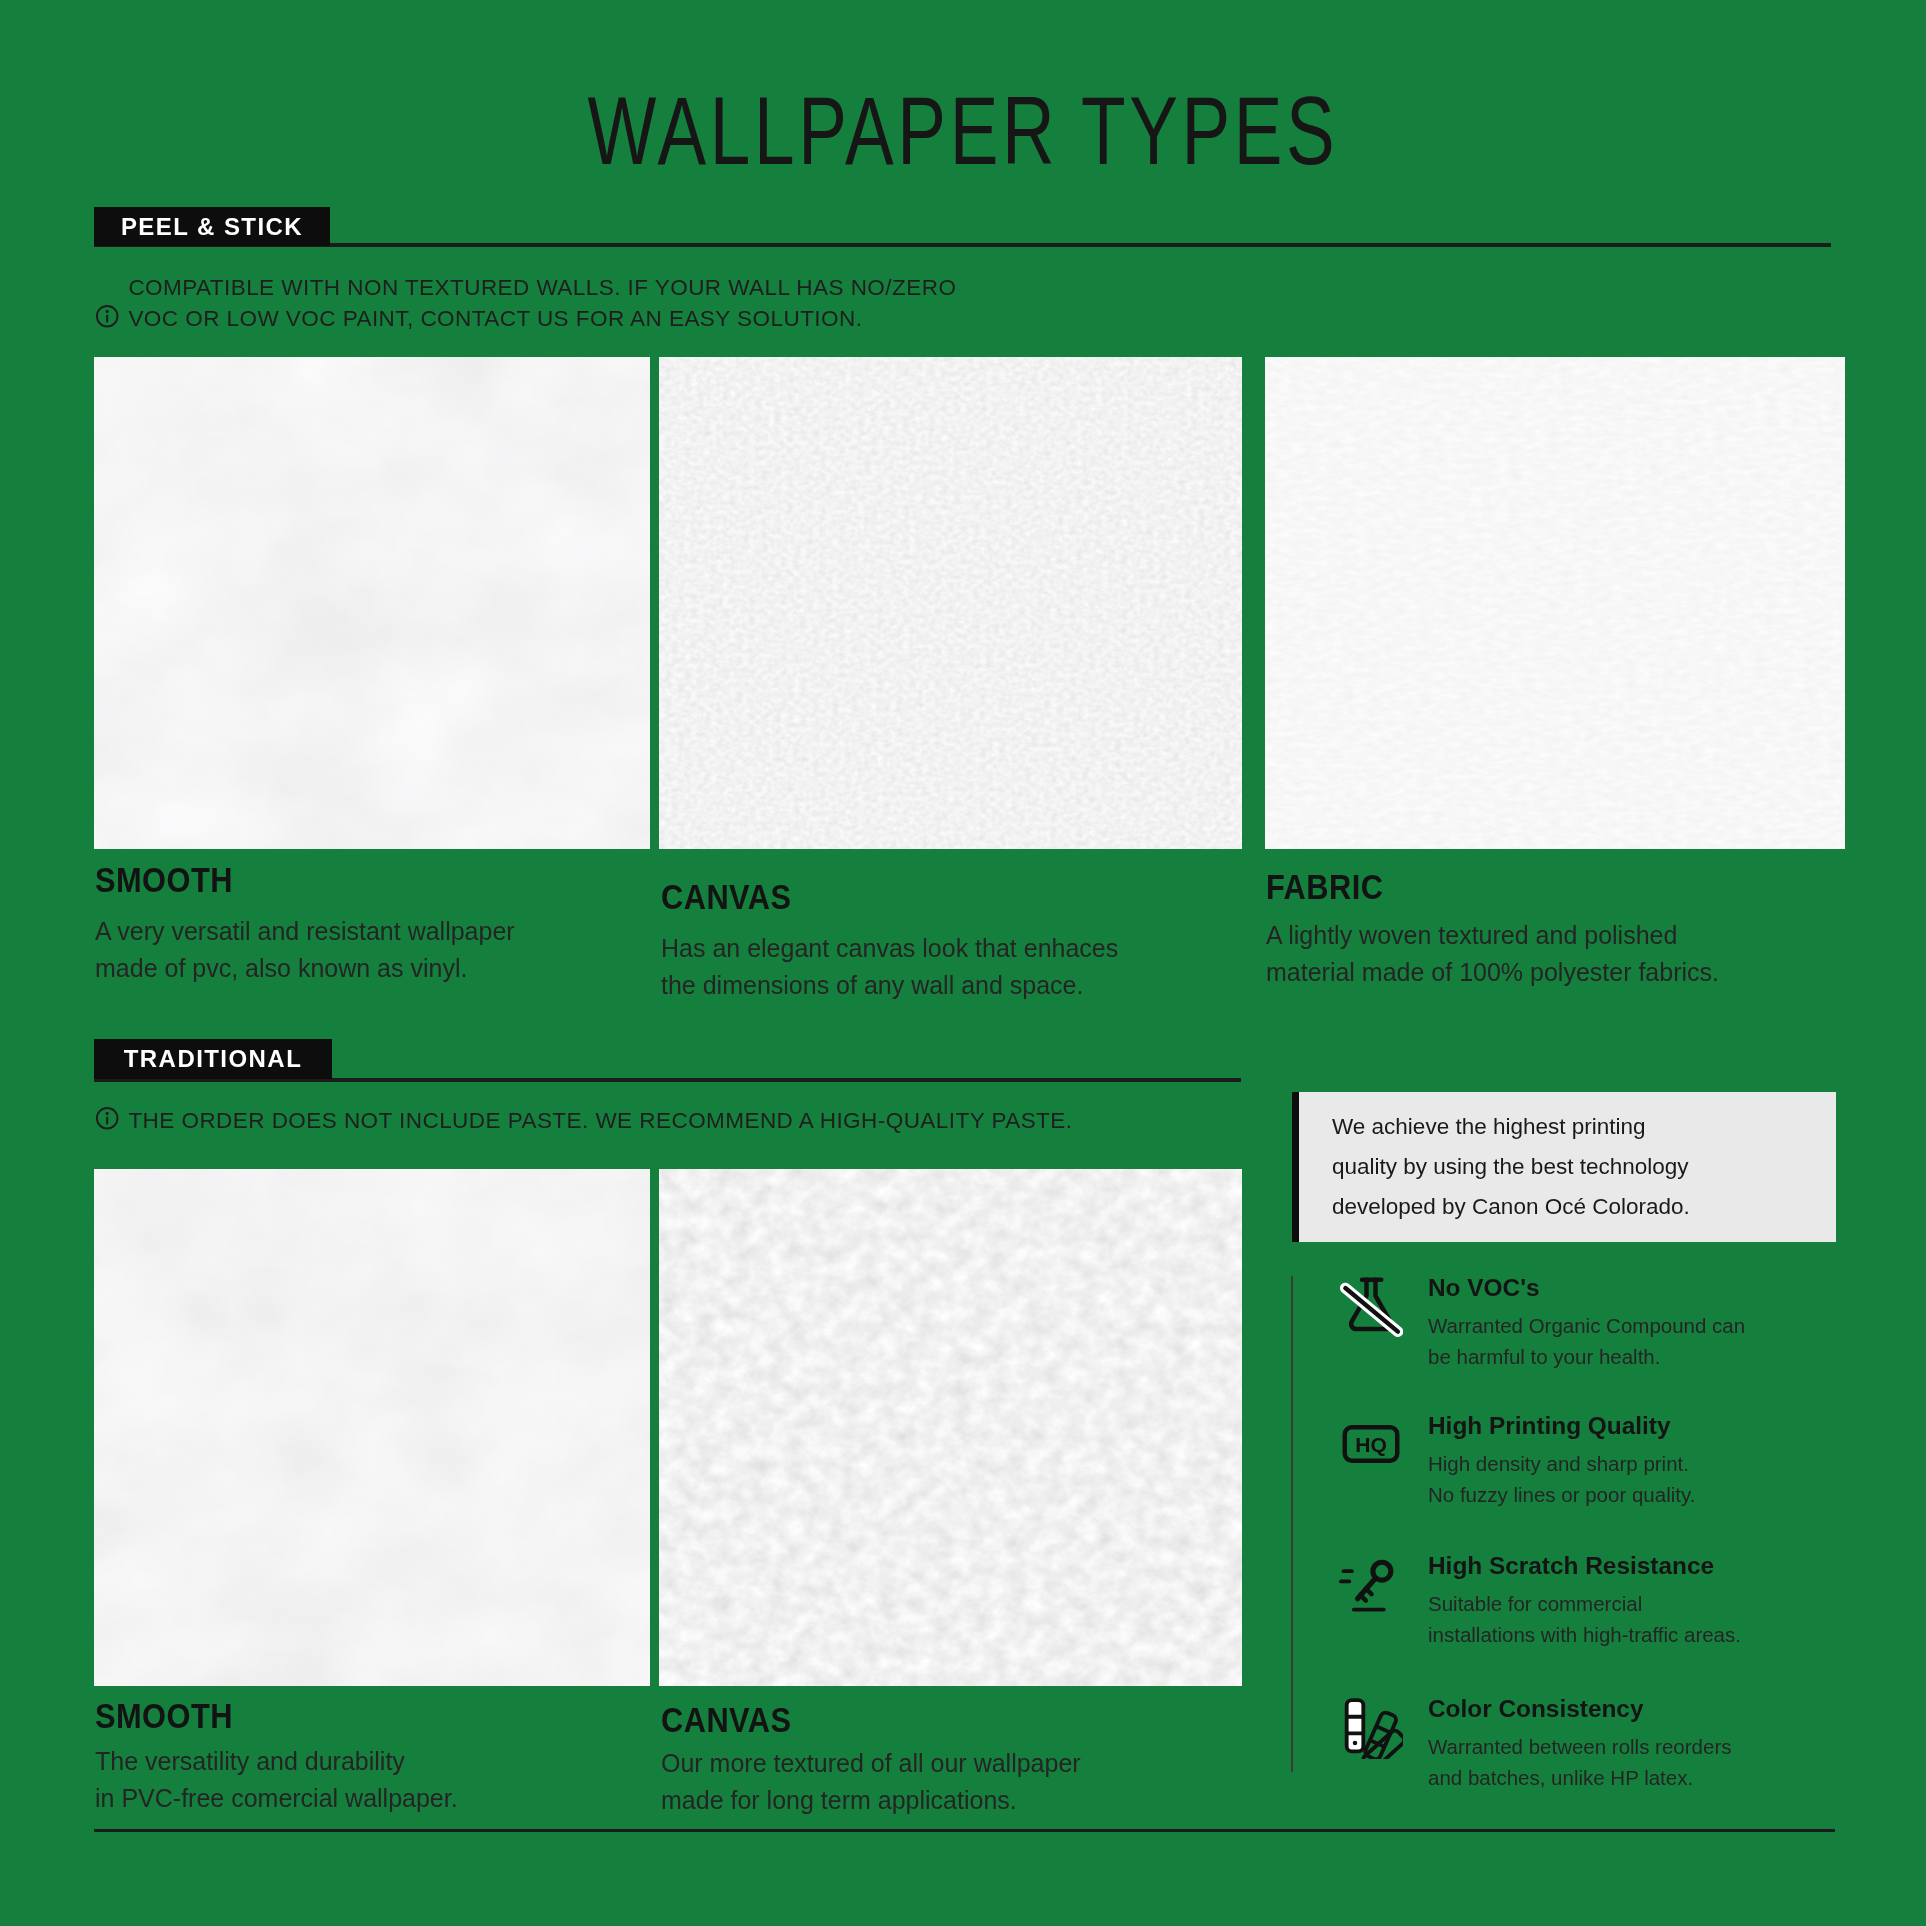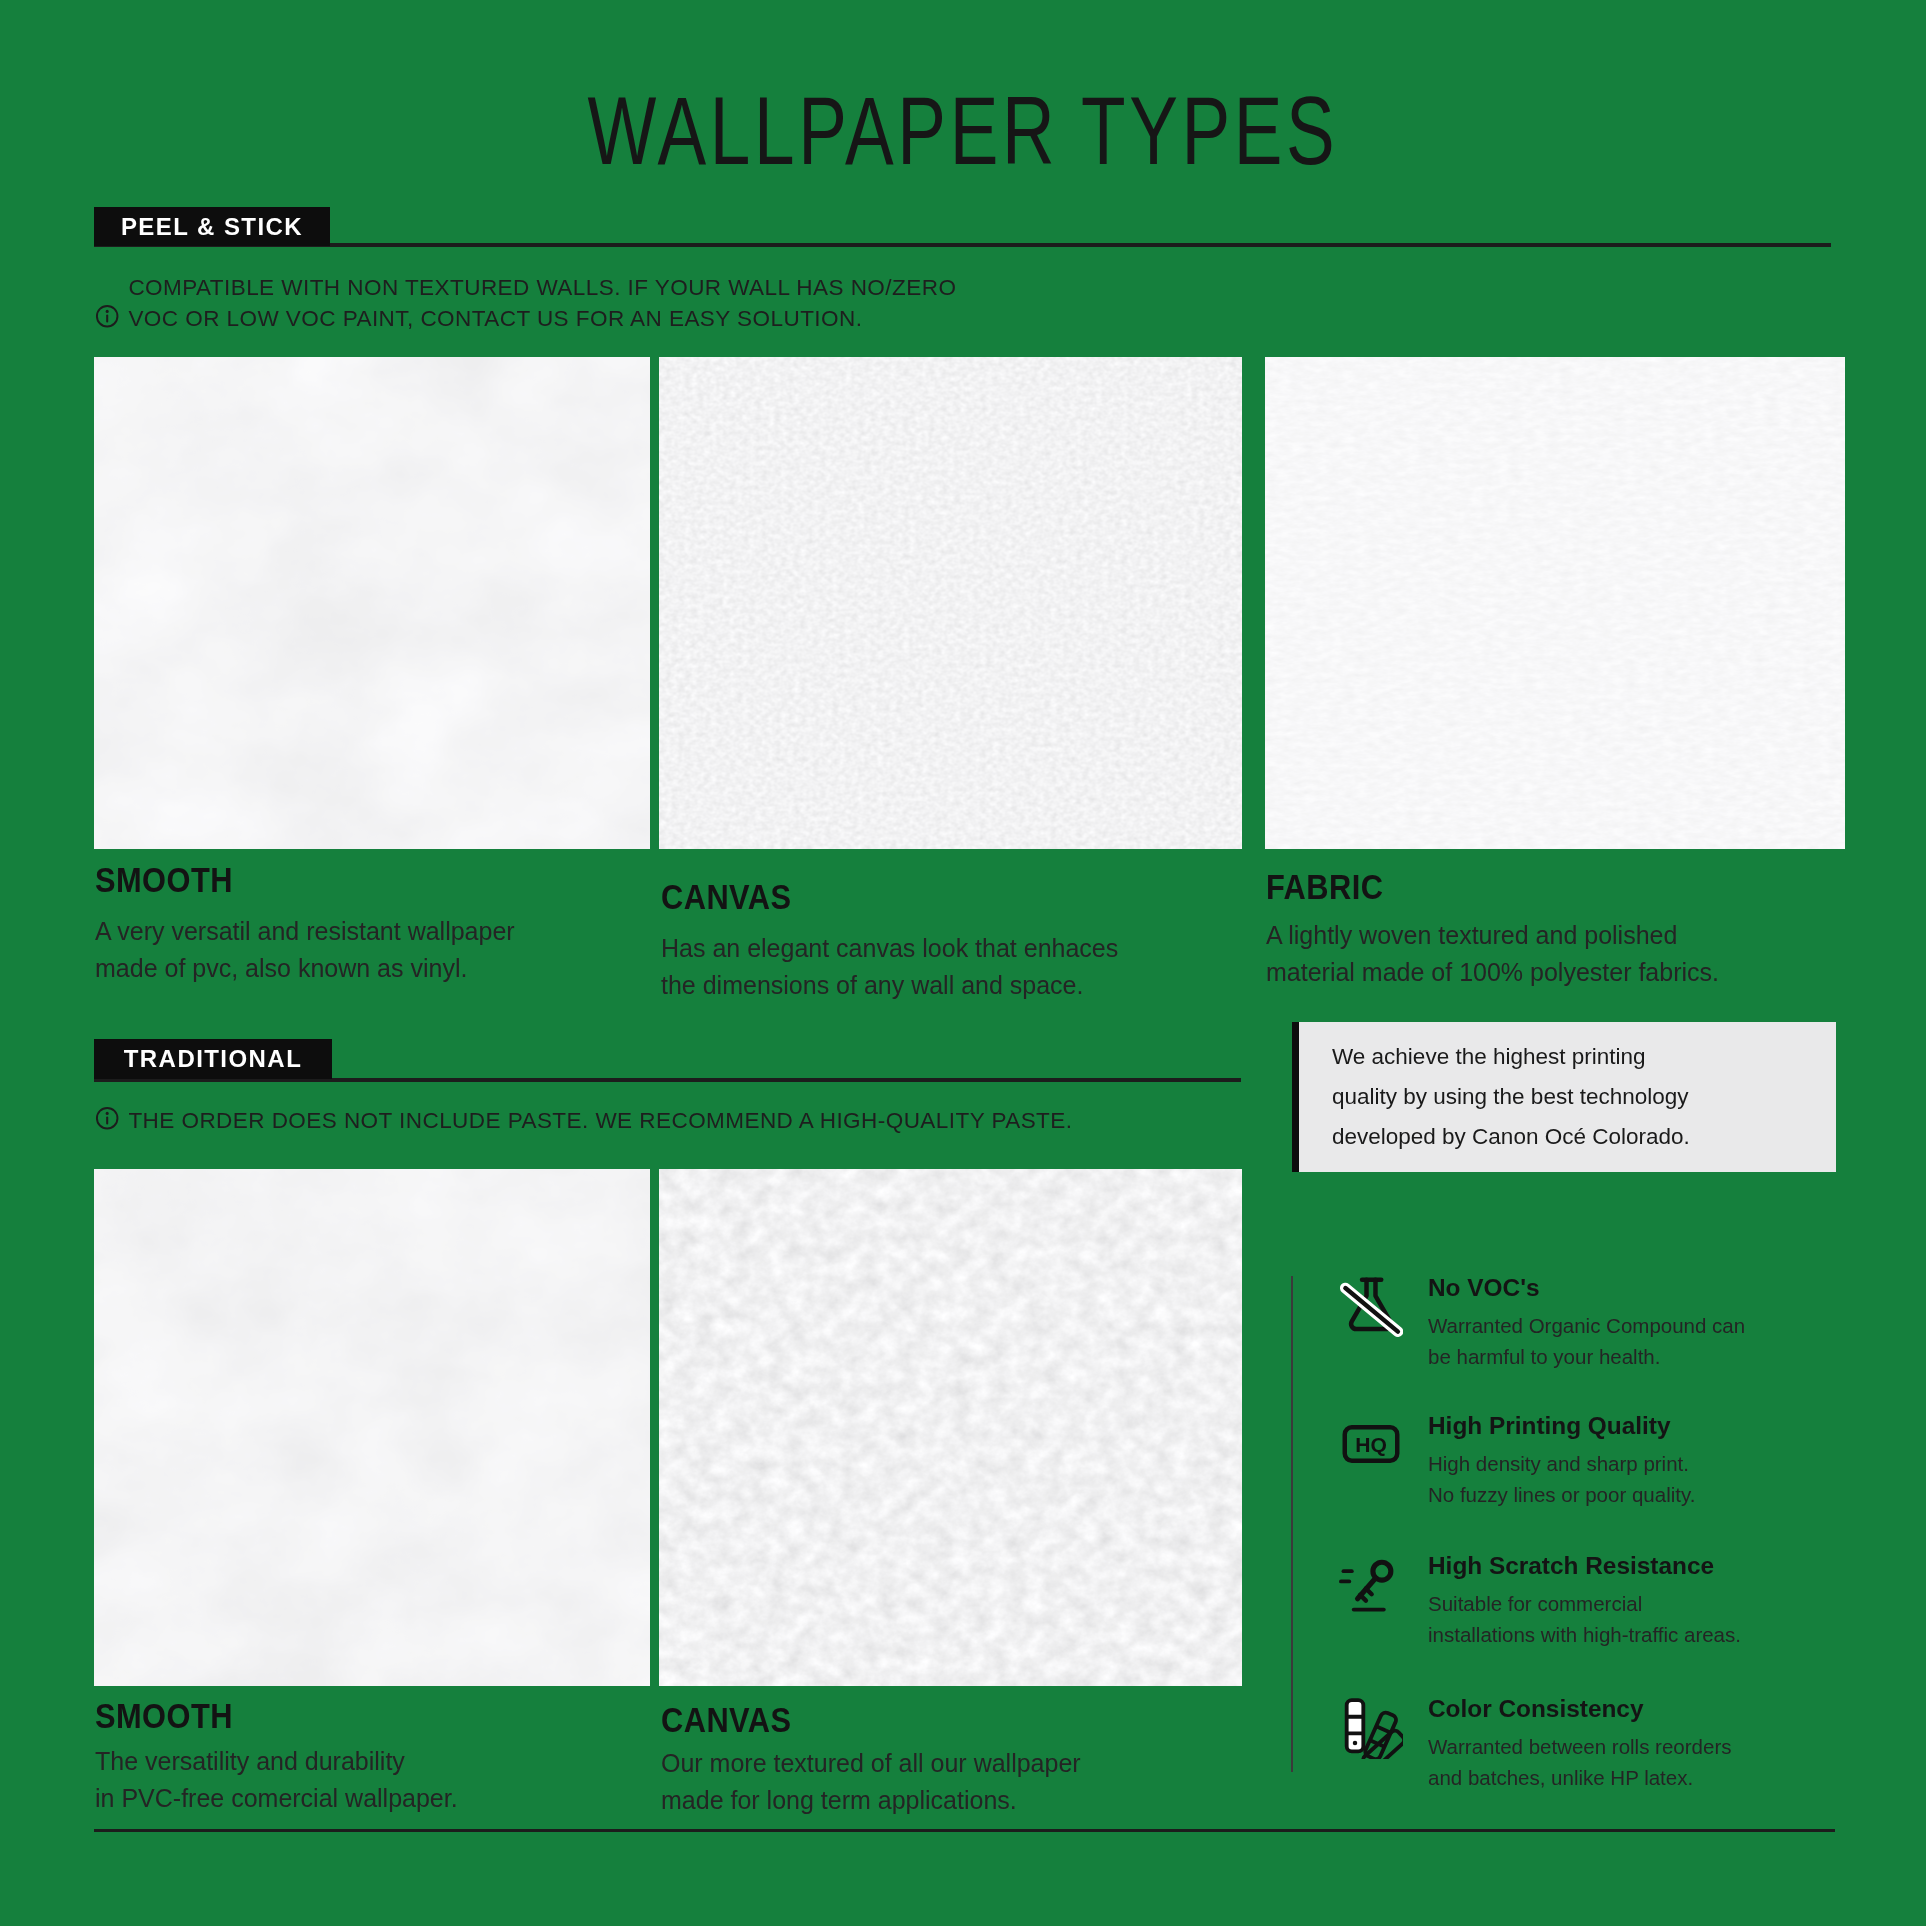--- a/index.html
+++ b/index.html
@@ -45,21 +45,21 @@
   .sample-label{font-size:35px;font-weight:600;letter-spacing:0.015em;color:#131313;
     transform:scaleX(0.88);transform-origin:0 50%;white-space:nowrap;}
   .sample-desc{font-size:25px;font-weight:400;color:#242424;line-height:37px;white-space:pre-line;}
   .lb-s1{left:95px;top:860px;} .ds-s1{left:95px;top:913px;width:565px;}
   .lb-c1{left:661px;top:877px;} .ds-c1{left:661px;top:930px;width:610px;}
   .lb-f1{left:1266px;top:867px;} .ds-f1{left:1266px;top:917px;width:604px;}
   .lb-s2{left:95px;top:1696px;} .ds-s2{left:95px;top:1743px;width:565px;}
   .lb-c2{left:661px;top:1700px;} .ds-c2{left:661px;top:1745px;width:610px;}
   
   .print-box{
-    left:1292px;top:1022px;width:544px;height:150px;background:#e9e9ea;
+    left:1292px;top:1092px;width:544px;height:150px;background:#e9e9ea;
     border-left:7.7px solid #0d0d0d;box-sizing:border-box;
     display:flex;align-items:center;
   }
   .print-box .txt{margin-left:33px;font-size:22.5px;line-height:40px;color:#1a1a1a;white-space:pre-line;}
   
   .features-divider{left:1291px;top:1276px;width:1.9px;height:496px;background:#3a3a3a;}
   .feature{display:flex;align-items:flex-start;gap:25px;width:488px;}
   .feature .ic{flex:0 0 64px;height:64px;}
   .feature .ic svg{display:block;}
   .feature-title{font-size:24.4px;font-weight:700;color:#141414;margin:0 0 7.7px 0;}

